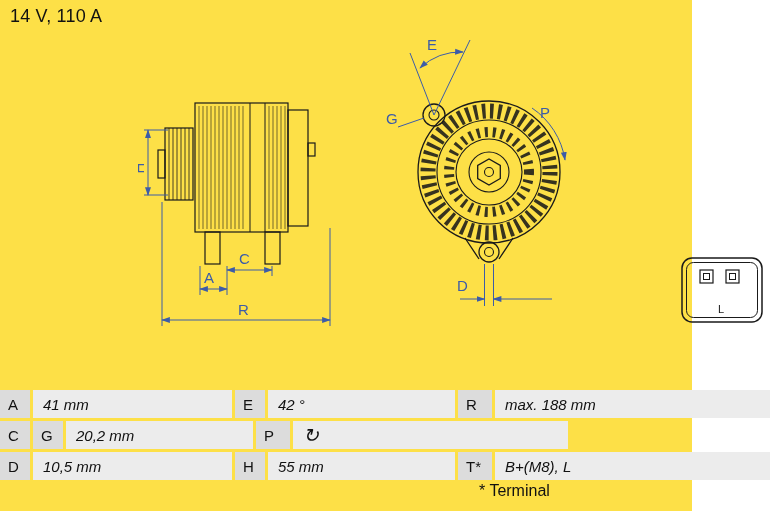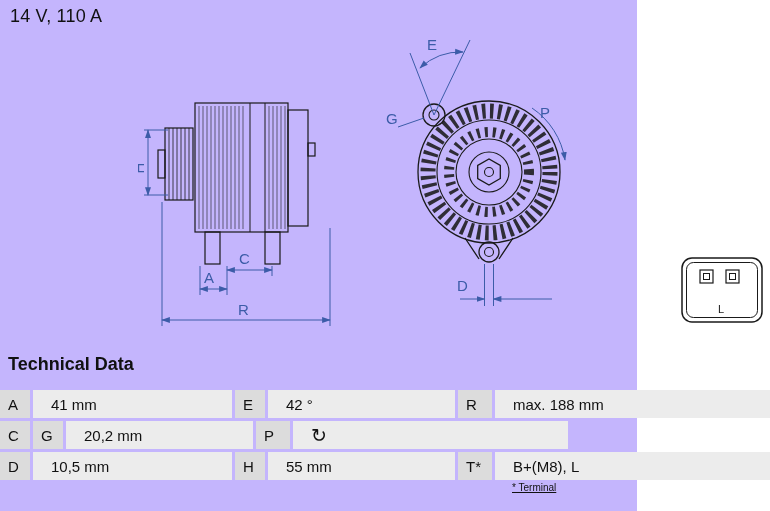--- a/index.html
+++ b/index.html
@@ -2,45 +2,45 @@
 <html><head>
 <meta charset="utf-8">
 <style>
   * { margin:0; padding:0; box-sizing:border-box; }
   html,body { background:#fff; }
   body {
     width:770px; height:511px;
     font-family:"Liberation Sans", sans-serif;
     position:relative; overflow:hidden;
   }
-  .page { position:relative; width:637px; height:511px; background:#c4b5fd; }
+  .page { position:relative; width:692px; height:511px; background:#fde047; }
   .spec-title {
     position:absolute; left:10px; top:6px;
     font-size:18px; color:#111; letter-spacing:0.2px;
   }
   .svg-abs { position:absolute; }
   .tech-heading {
     position:absolute; left:8px; top:354px;
     font-size:18px; font-weight:bold; color:#111;
   }
   .tech-table { position:absolute; left:0; top:390px; width:770px; }
   .t-row { display:flex; height:28px; margin-bottom:3px; column-gap:3px; }
   .cell {
     display:flex; align-items:center;
     font-size:15px; color:#111; overflow:hidden; white-space:nowrap;
   }
   .key { background:#dcdcdc; padding-left:8px; }
-  .val { background:#ececec; padding-left:18px; }
+  .val { background:#ececec; padding-left:10px;font-style:italic; }
   .k1 { width:30px; } .v1 { width:199px; }
   .k2 { width:30px; } .v2 { width:187px; }
   .k3 { width:34px; } .v3 { width:275px; }
   .icon-cell span { font-size:19px; line-height:1; }
   .footnote {
-    position:absolute; left:512px; top:482px;
-    font-size:10px; color:#111;text-decoration:underline;
+    position:absolute; left:479px; top:482px;
+    font-size:16px; color:#111;
   }
   svg text { font-family:"Liberation Sans", sans-serif; }
 </style>
 </head>
 <body>
 
 <div class="page">
 
   <div class="spec-title">14 V, 110 A</div>
 
@@ -126,21 +126,20 @@
       <rect x="6" y="8" width="80" height="64" rx="10" stroke-width="1.5"></rect>
       <rect x="10.5" y="12.5" width="71" height="55" rx="7" stroke-width="1"></rect>
       <rect x="24" y="20" width="13" height="13" stroke-width="1.2"></rect>
       <rect x="27.5" y="23.5" width="6" height="6" stroke-width="1"></rect>
       <rect x="50" y="20" width="13" height="13" stroke-width="1.2"></rect>
       <rect x="53.5" y="23.5" width="6" height="6" stroke-width="1"></rect>
     </g>
     <text x="45" y="63" font-size="11" fill="#1a1a1a" text-anchor="middle">L</text>
   </svg>
 
-  <div class="tech-heading">Technical Data</div>
 
   <div class="tech-table">
 
     <div class="t-row">
       <div class="cell key k1">A</div>
       <div class="cell val v1">41 mm</div>
       <div class="cell key k2">E</div>
       <div class="cell val v2">42 °</div>
       <div class="cell key k3">R</div>
       <div class="cell val v3">max. 188 mm</div>

